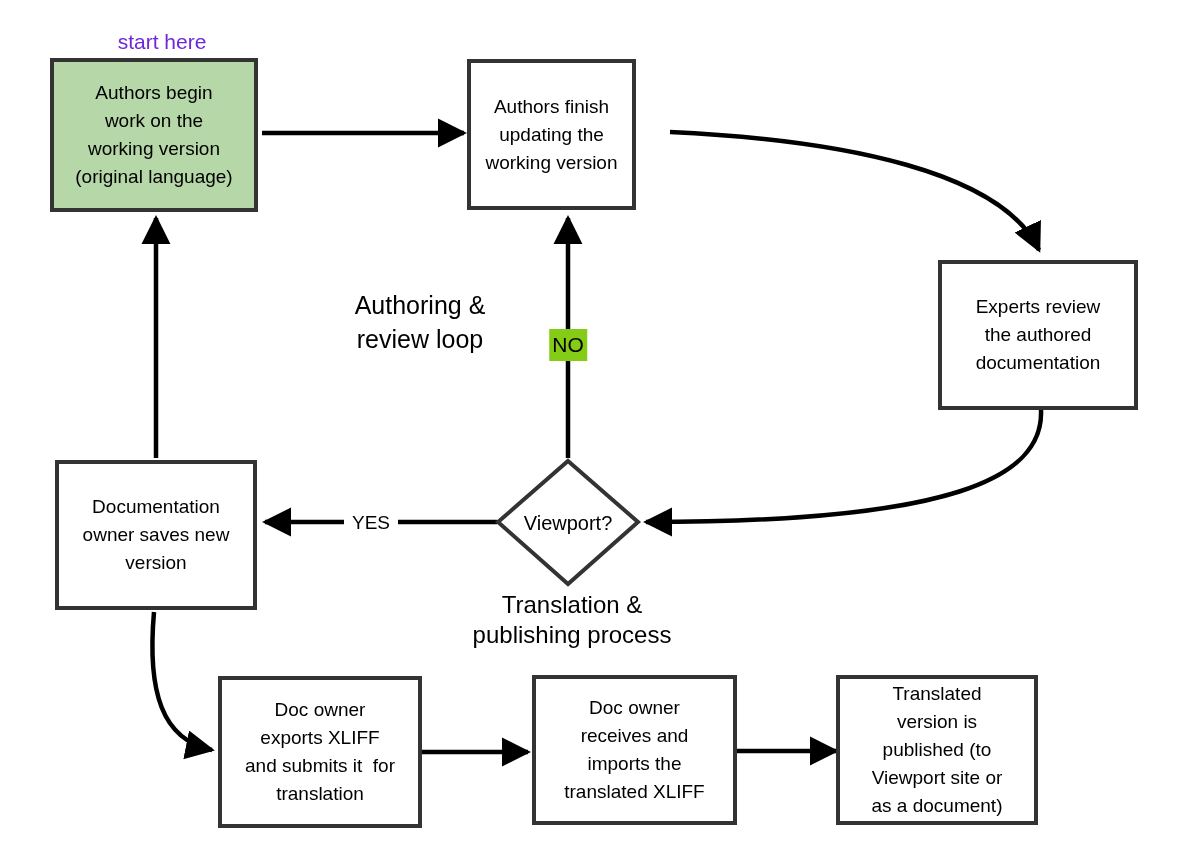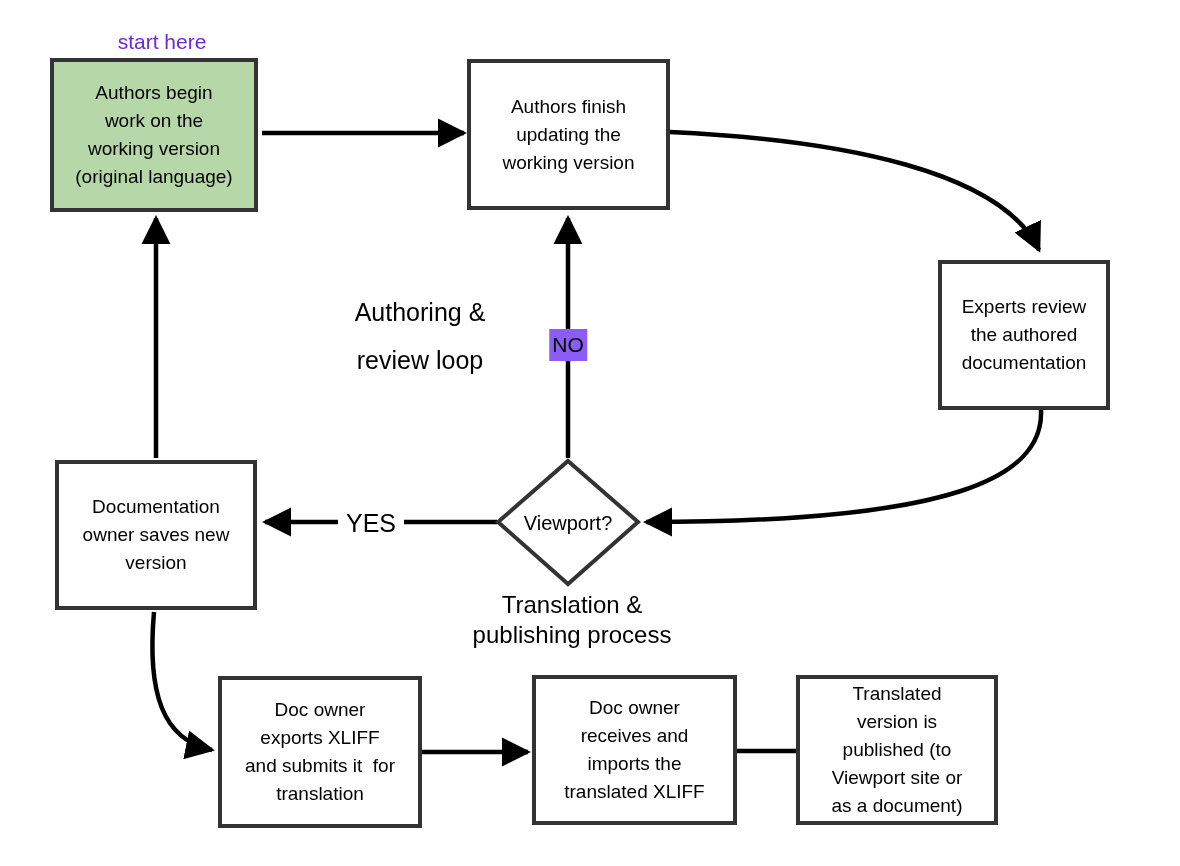--- a/index.html
+++ b/index.html
@@ -42,68 +42,68 @@
     justify-content: center;
     text-align: center;
     font-size: 19px;
     line-height: 28px;
     white-space: pre-wrap;
   }
   .box.start {
     background: #b6d7a8;
   }
   .box.b1 { left: 50px;  top: 58px;  width: 208px; height: 154px; }
-  .box.b2 { left: 467px; top: 59px;  width: 203px; height: 151px; }
-  .box.b3 { left: 938px; top: 260px; width: 172px; height: 150px; }
+  .box.b2 { left: 467px; top: 59px;  width: 169px; height: 151px; }
+  .box.b3 { left: 938px; top: 260px; width: 200px; height: 150px; }
   .box.b4 { left: 55px;  top: 460px; width: 202px; height: 150px; }
   .box.b5 { left: 218px; top: 676px; width: 204px; height: 152px; }
   .box.b6 { left: 532px; top: 675px; width: 205px; height: 150px; }
-  .box.b7 { left: 796px; top: 675px; width: 202px; height: 150px; }
+  .box.b7 { left: 836px; top: 675px; width: 202px; height: 150px; }
 
   .float-label {
     position: absolute;
     color: #000000;
     text-align: center;
     white-space: pre-wrap;
   }
   .start-here {
     left: 162px;
     top: 30px;
     transform: translateX(-50%);
     font-size: 21px;
     color: #6d28d9;
   }
   .authoring-loop {
     left: 420px;
     top: 288px;
     transform: translateX(-50%);
     font-size: 25px;
-    line-height: 48px;
+    line-height: 34px;
   }
   .translation-process {
     left: 572px;
     top: 590px;
     transform: translateX(-50%);
     font-size: 24px;
     line-height: 30px;
     text-align: center;
   }
   .no-label {
     left: 568px;
     top: 345px;
     transform: translate(-50%, -50%);
     font-size: 21px;
-    background: #8b5cf6;
+    background: #84cc16;
     padding: 4px 3px;
   }
   .yes-label {
     left: 371px;
     top: 523px;
     transform: translate(-50%, -50%);
-    font-size: 25px;
+    font-size: 19px;
     background: #ffffff;
     padding: 2px 8px;
   }
   .approved-label {
     left: 568px;
     top: 523px;
     transform: translate(-50%, -50%);
     font-size: 20px;
   }
 </style>

